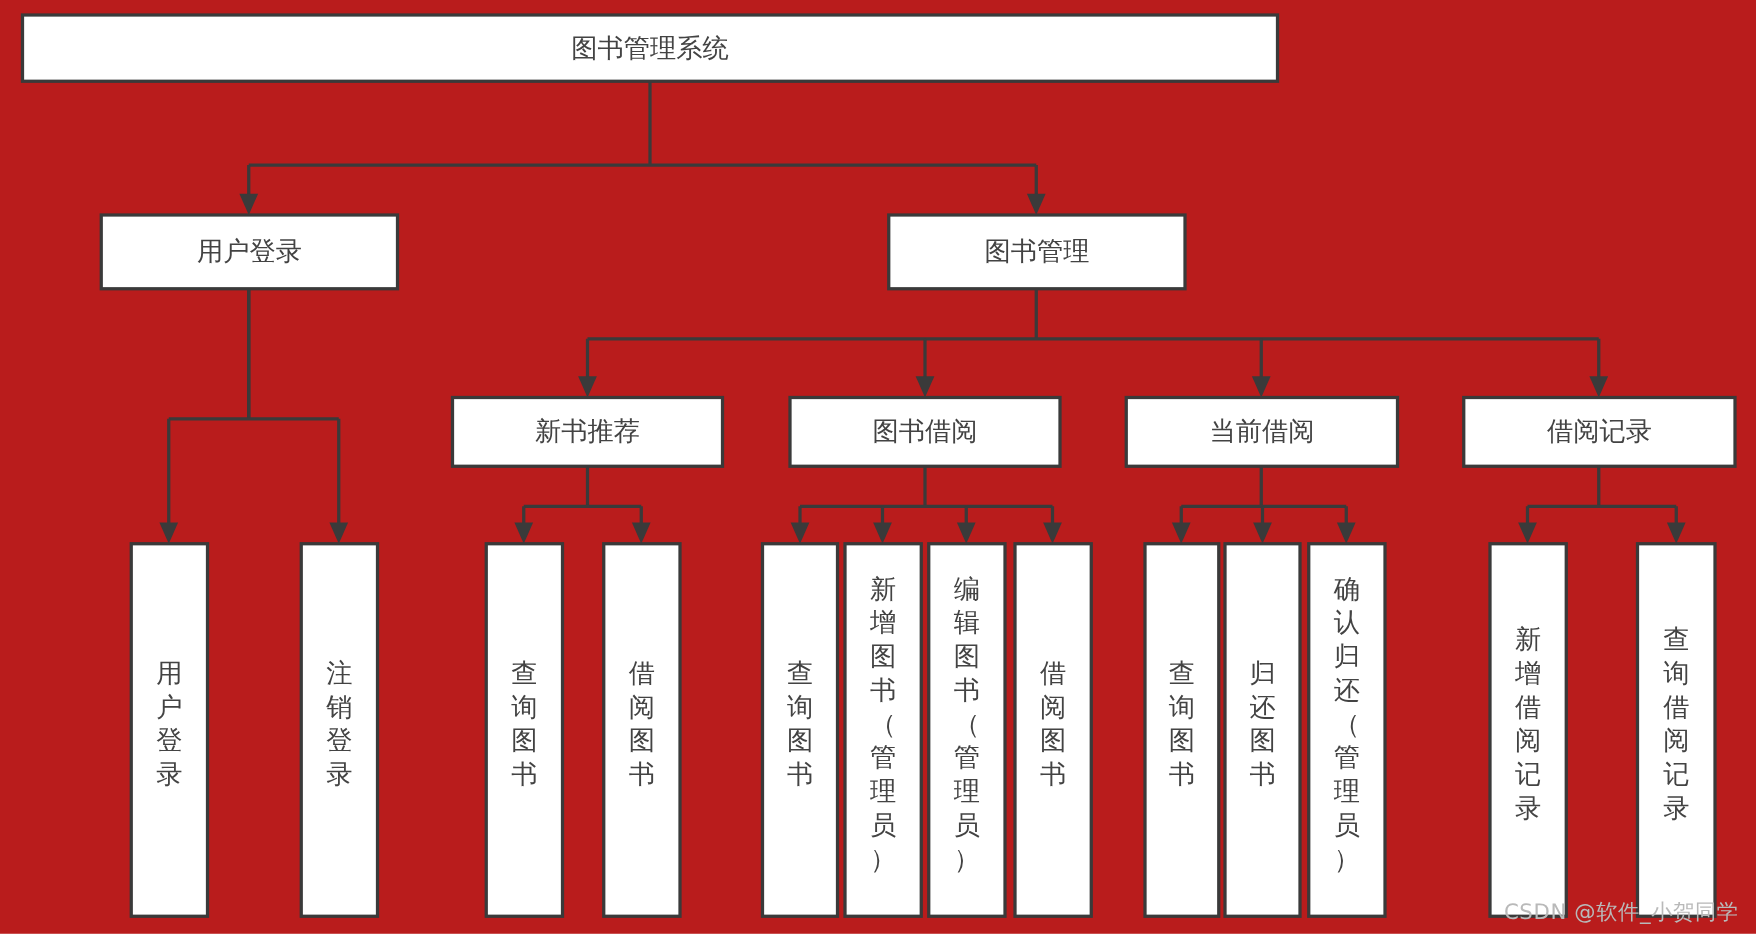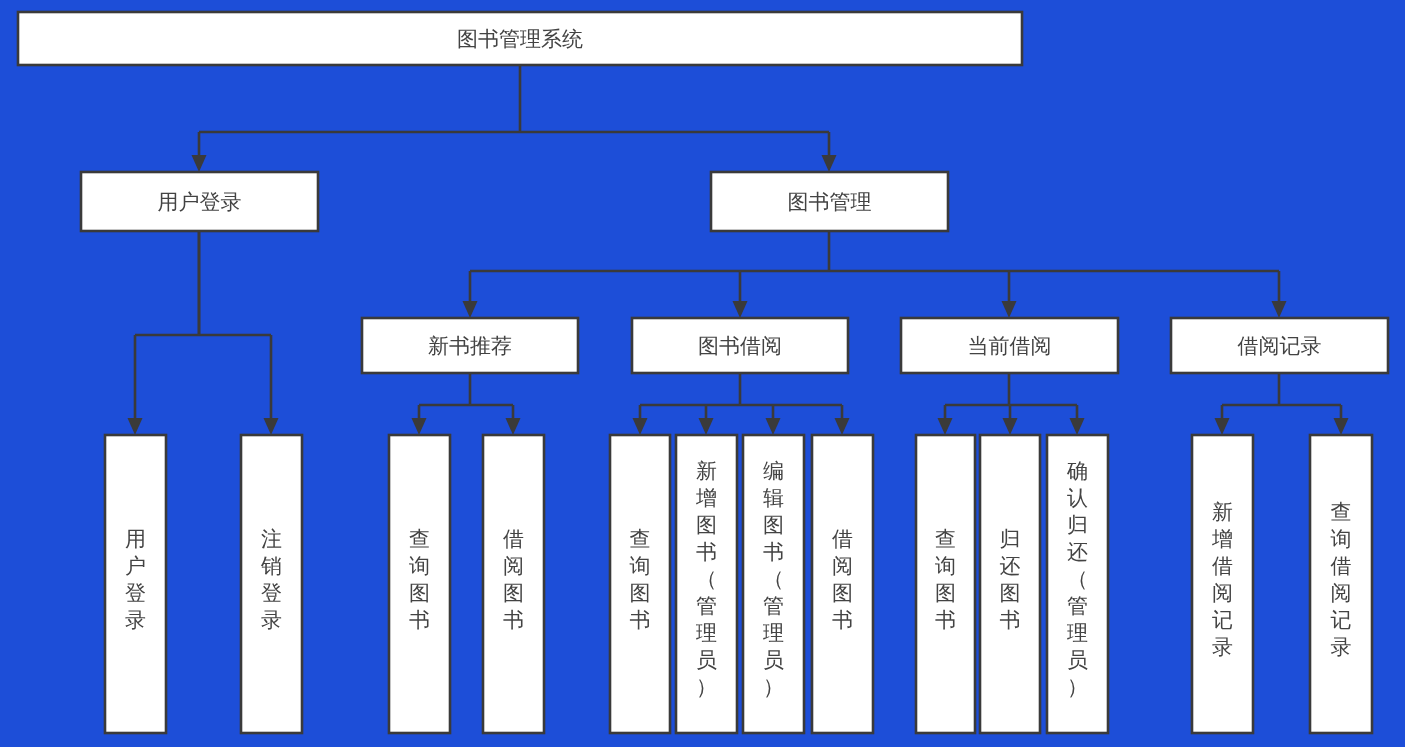--- a/index.html
+++ b/index.html
@@ -11,21 +11,21 @@
   body {
     width: 1405px;
     height: 747px;
     overflow: hidden;
     font-family: "DejaVu Sans", "Liberation Sans", sans-serif;
   }
   #diagram-root {
     position: relative;
     width: 1405px;
     height: 747px;
-    background: #1d4ed8;
+    background: #b91c1c;
   }
   svg.diagram-canvas {
     position: absolute;
     top: 0;
     left: 0;
     width: 1405px;
     height: 747px;
     display: block;
   }
   .node-box {
@@ -209,13 +209,14 @@
         <g>
           <rect x="1192" y="435" width="61" height="298" class="node-box"></rect>
           <text class="node-label-v" x="1222.5"><tspan x="1222.5" y="518.5">新</tspan><tspan x="1222.5" y="545.5">增</tspan><tspan x="1222.5" y="572.5">借</tspan><tspan x="1222.5" y="599.5">阅</tspan><tspan x="1222.5" y="626.5">记</tspan><tspan x="1222.5" y="653.5">录</tspan></text>
         </g>
         <g>
           <rect x="1310" y="435" width="62" height="298" class="node-box"></rect>
           <text class="node-label-v" x="1341"><tspan x="1341" y="518.5">查</tspan><tspan x="1341" y="545.5">询</tspan><tspan x="1341" y="572.5">借</tspan><tspan x="1341" y="599.5">阅</tspan><tspan x="1341" y="626.5">记</tspan><tspan x="1341" y="653.5">录</tspan></text>
         </g>
       </g>
   </svg>
+  <div class="watermark-text">CSDN @软件_小贺同学</div>
 </div>
 
 </body></html>

